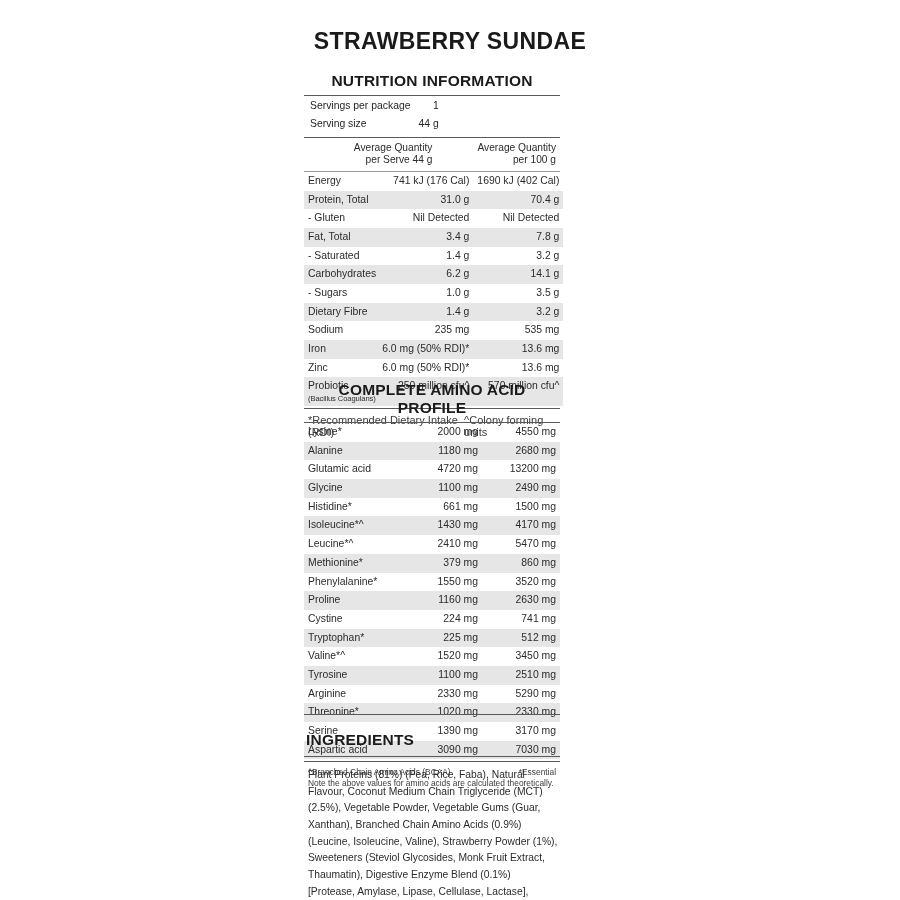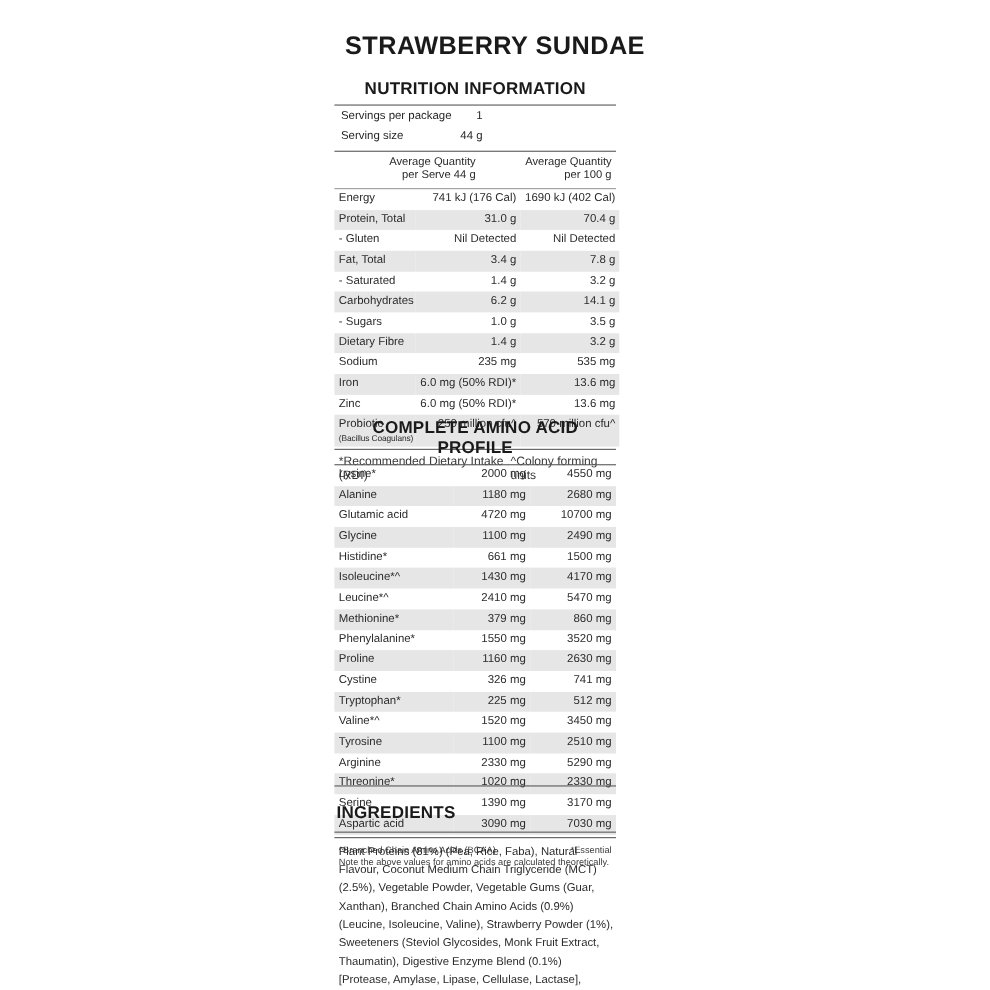--- a/index.html
+++ b/index.html
@@ -276,21 +276,21 @@
             <td class="c3">4550 mg</td>
           </tr>
           <tr class="shaded">
             <td class="c1">Alanine</td>
             <td class="c2">1180 mg</td>
             <td class="c3">2680 mg</td>
           </tr>
           <tr>
             <td class="c1">Glutamic acid</td>
             <td class="c2">4720 mg</td>
-            <td class="c3">10700 mg</td>
+            <td class="c3">13200 mg</td>
           </tr>
           <tr class="shaded">
             <td class="c1">Glycine</td>
             <td class="c2">1100 mg</td>
             <td class="c3">2490 mg</td>
           </tr>
           <tr>
             <td class="c1">Histidine*</td>
             <td class="c2">661 mg</td>
             <td class="c3">1500 mg</td>
@@ -315,21 +315,21 @@
             <td class="c2">1550 mg</td>
             <td class="c3">3520 mg</td>
           </tr>
           <tr class="shaded">
             <td class="c1">Proline</td>
             <td class="c2">1160 mg</td>
             <td class="c3">2630 mg</td>
           </tr>
           <tr>
             <td class="c1">Cystine</td>
-            <td class="c2">326 mg</td>
+            <td class="c2">224 mg</td>
             <td class="c3">741 mg</td>
           </tr>
           <tr class="shaded">
             <td class="c1">Tryptophan*</td>
             <td class="c2">225 mg</td>
             <td class="c3">512 mg</td>
           </tr>
           <tr>
             <td class="c1">Valine*^</td>
             <td class="c2">1520 mg</td>

